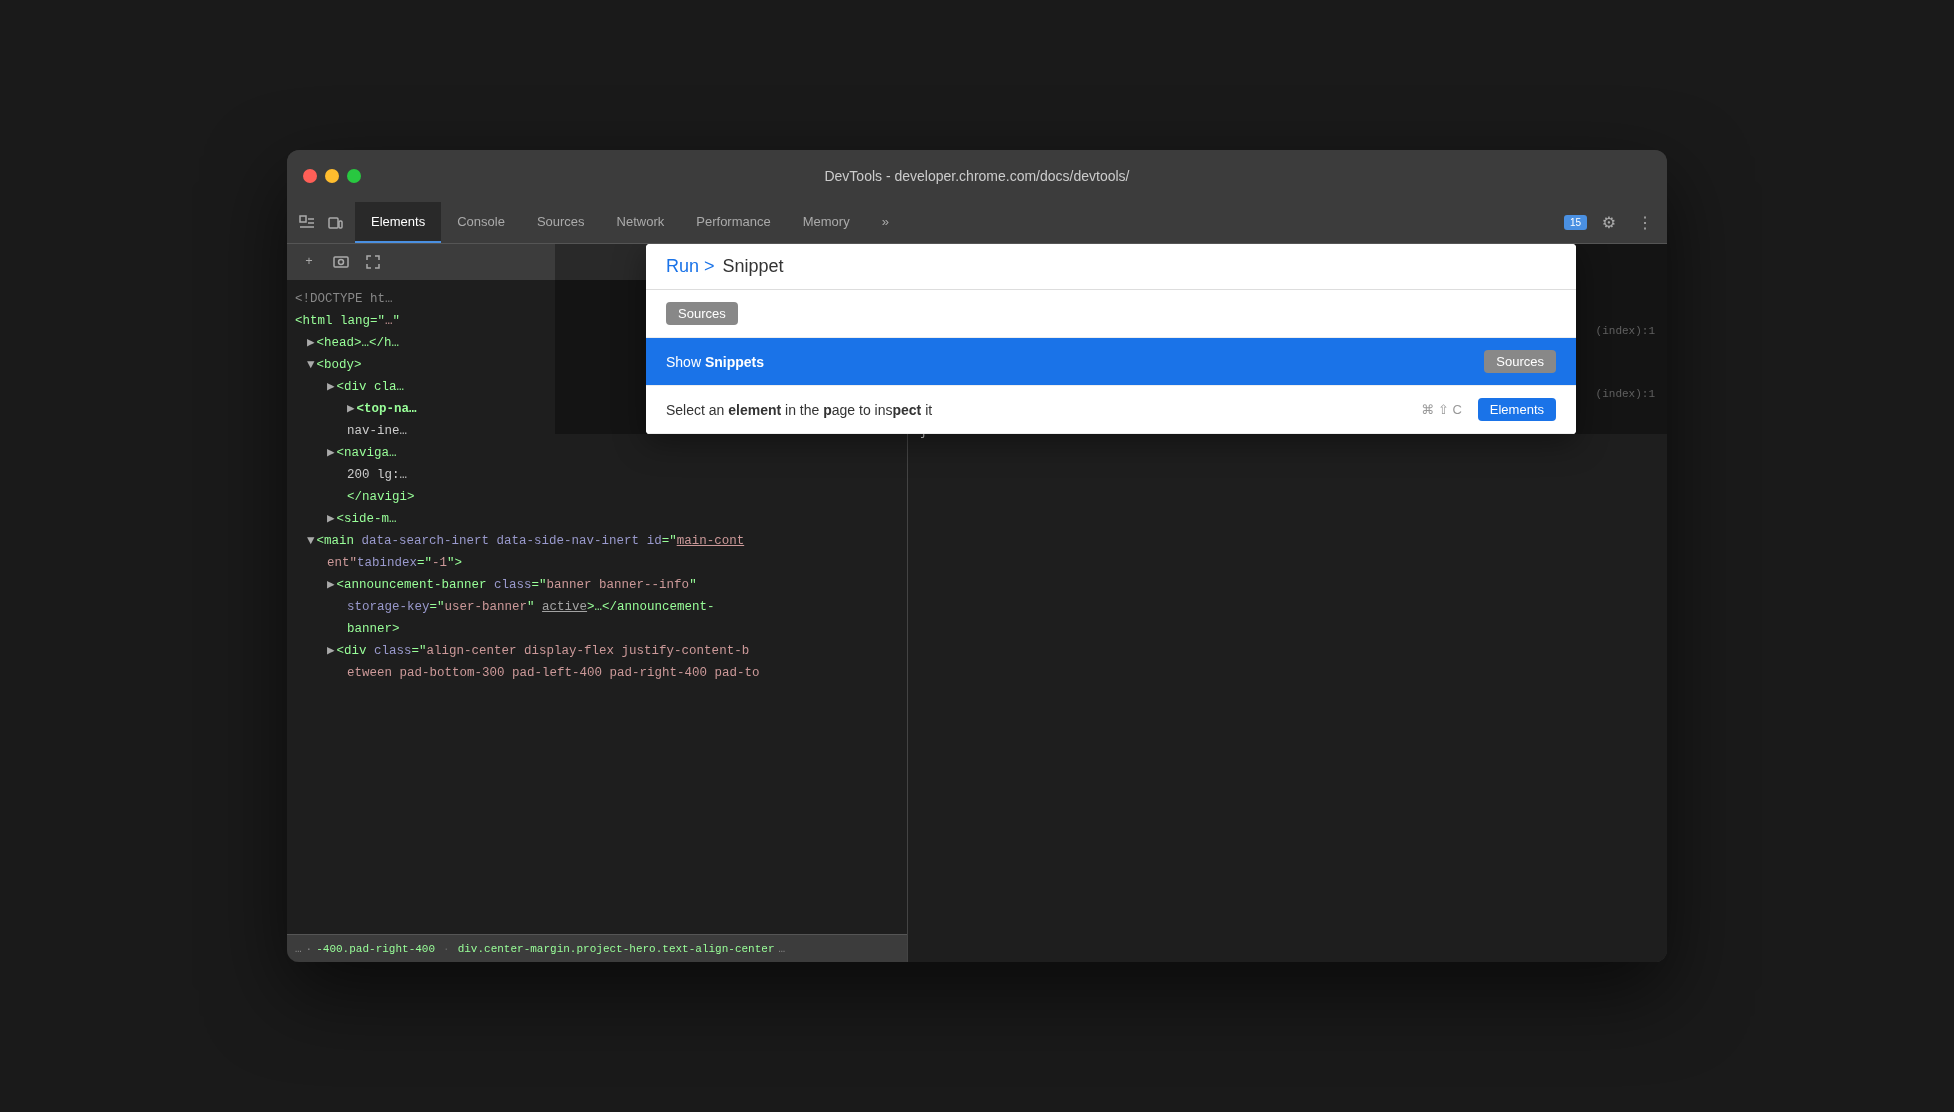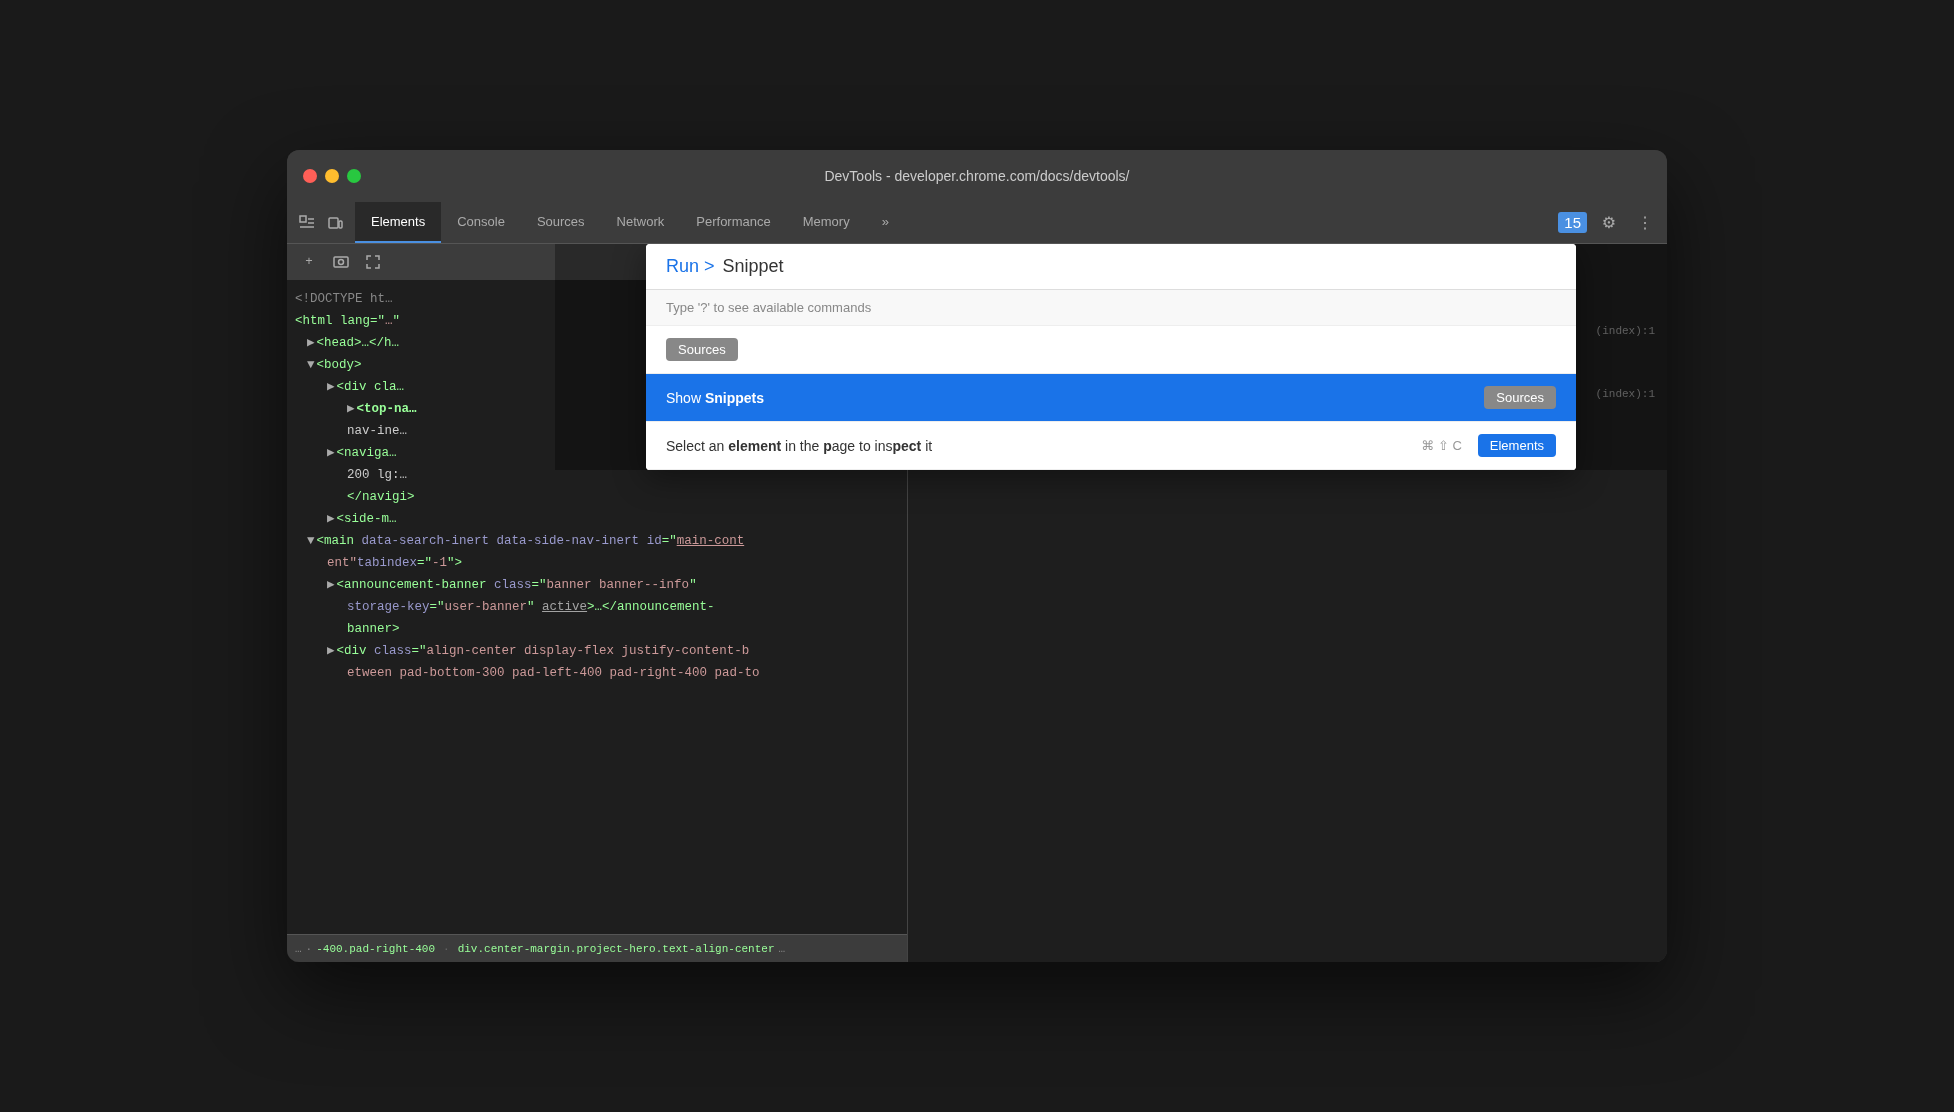--- a/index.html
+++ b/index.html
@@ -117,21 +117,21 @@
       margin-left: auto;
       display: flex;
       align-items: center;
       padding: 0 8px;
       gap: 8px;
     }
 
     .notification-badge {
       background: #4a90e2;
       color: #fff;
-      font-size: 15px;
+      font-size: 10px;
       padding: 2px 6px;
       border-radius: 3px;
       font-weight: 500;
     }
 
     .icon-btn {
       width: 28px;
       height: 28px;
       display: flex;
       align-items: center;
@@ -551,21 +551,20 @@
         <div class="command-palette">
 
           <div class="cp-input-row">
             <span class="cp-run">
               <span>Run</span>
               <span> &gt;</span>
             </span>
             <input class="cp-input" type="text" value="Snippet" style="">
           </div>
 
-          <div class="cp-hint">Type '?' to see available commands</div>
 
           <div class="cp-item">
             <span class="cp-badge cp-badge-sources">Sources</span>
           </div>
 
           <div class="cp-item selected">
             <span class="cp-item-text">
               Show <strong>Snippets</strong>
             </span>
             <span class="cp-badge cp-badge-sources">Sources</span>

